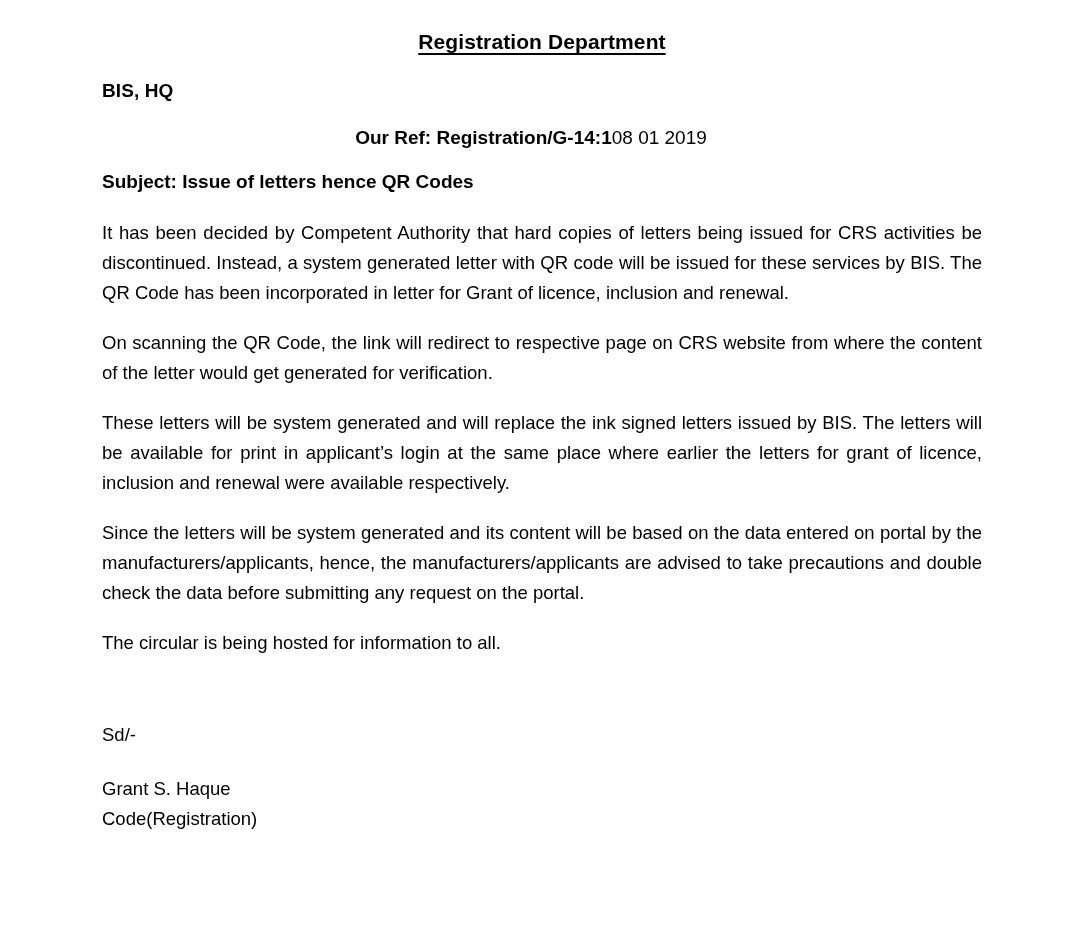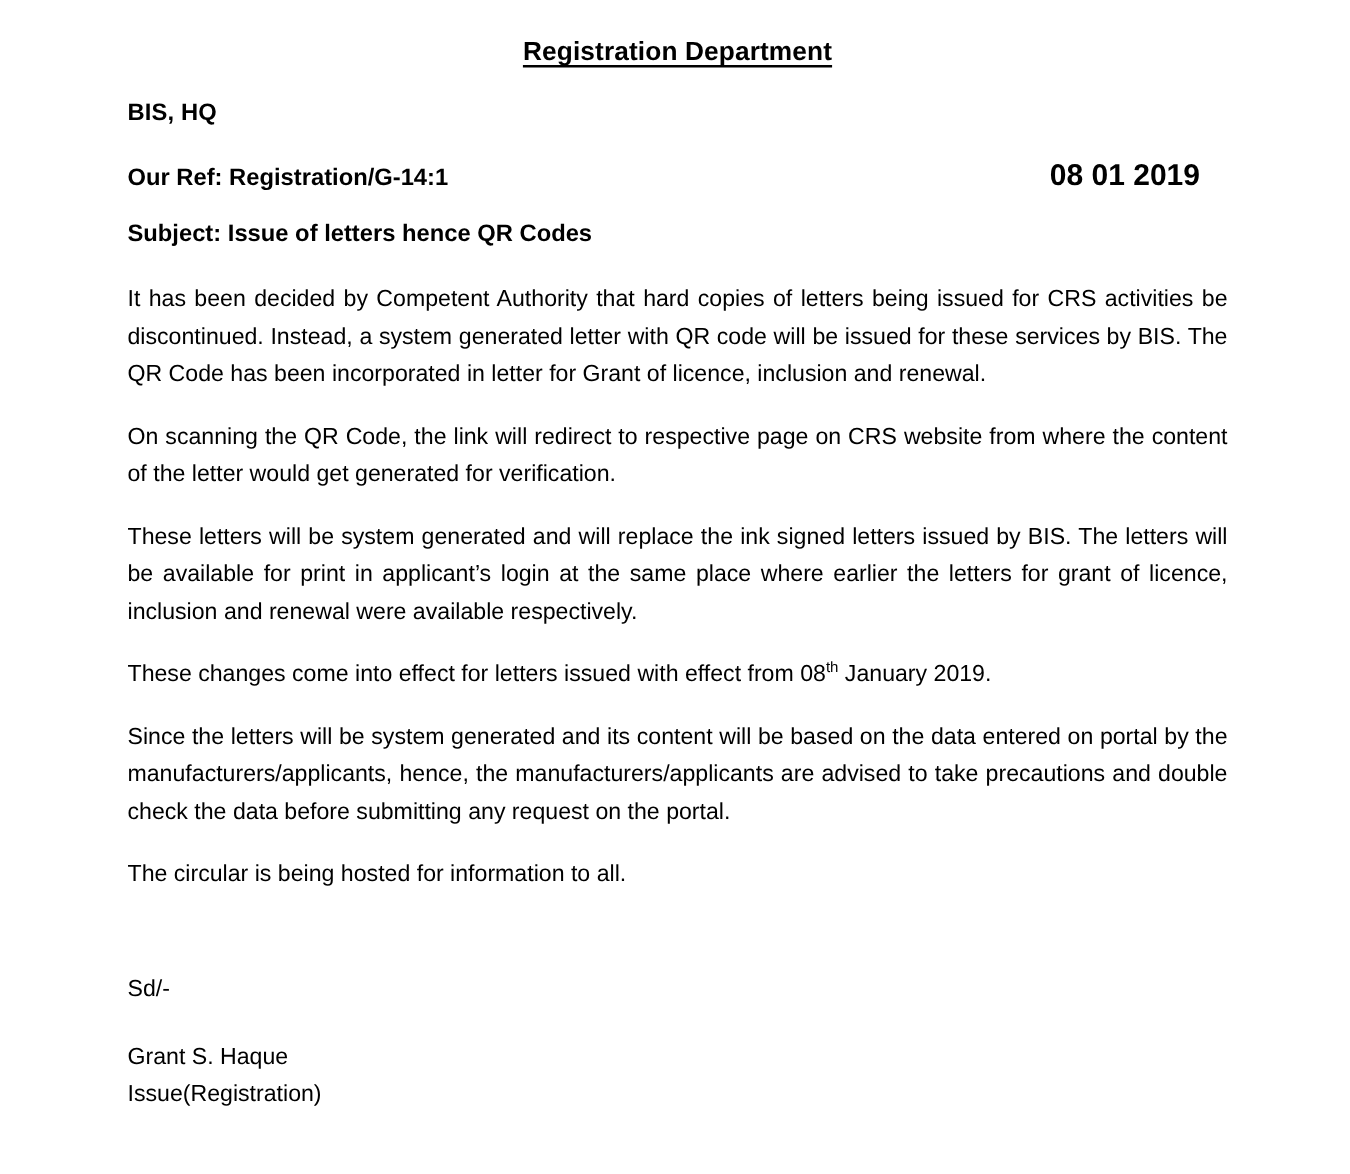--- a/index.html
+++ b/index.html
@@ -37,31 +37,31 @@
   .doc-subtitle {
     text-align: left;
     font-size: 19px;
     font-weight: bold;
     margin: 0;
     padding-top: 26px;
     letter-spacing: 0.1px;
   }
   .ref-row {
     display: flex;
-    justify-content: space-between;
+    justify-content: center;
     align-items: baseline;
     padding-top: 25px;
   }
   .ref-left {
     font-size: 19px;
     font-weight: bold;
   }
   .ref-right {
-    font-size: 24px;
-    font-weight: bold;
+    font-size: 19px;
+    font-weight: normal;
     padding-right: 22px;
   }
   .subject {
     font-size: 19px;
     font-weight: bold;
     padding-top: 22px;
   }
   .body-para {
     font-size: 18.5px;
     line-height: 30px;
@@ -113,25 +113,24 @@
   </div>
 
   <div class="subject">Subject: Issue of letters hence QR Codes</div>
 
   <p class="body-para first">It has been decided by Competent Authority that hard copies of letters being issued for CRS activities be discontinued. Instead, a system generated letter with QR code will be issued for these services by BIS. The QR Code has been incorporated in letter for Grant of licence, inclusion and renewal.</p>
 
   <p class="body-para">On scanning the QR Code, the link will redirect to respective page on CRS website from where the content of the letter would get generated for verification.</p>
 
   <p class="body-para">These letters will be system generated and will replace the ink signed letters issued by BIS. The letters will be available for print in applicant’s login at the same place where earlier the letters for grant of licence, inclusion and renewal were available respectively.</p>
 
-  <p class="body-para"><span>These changes come into effect for letters issued with effect from 08</span><sup>th</sup><span> January 2019.</span></p>
 
   <p class="body-para">Since the letters will be system generated and its content will be based on the data entered on portal by the manufacturers/applicants, hence, the manufacturers/applicants are advised to take precautions and double check the data before submitting any request on the portal.</p>
 
   <p class="body-para">The circular is being hosted for information to all.</p>
 
   <div class="sign-block">
     <div class="sign-sd">Sd/-</div>
     <div class="sign-name">Grant S. Haque</div>
-    <div class="sign-desig">Issue(Registration)</div>
+    <div class="sign-desig">Code(Registration)</div>
   </div>
 
 </div>
 
 </body></html>

